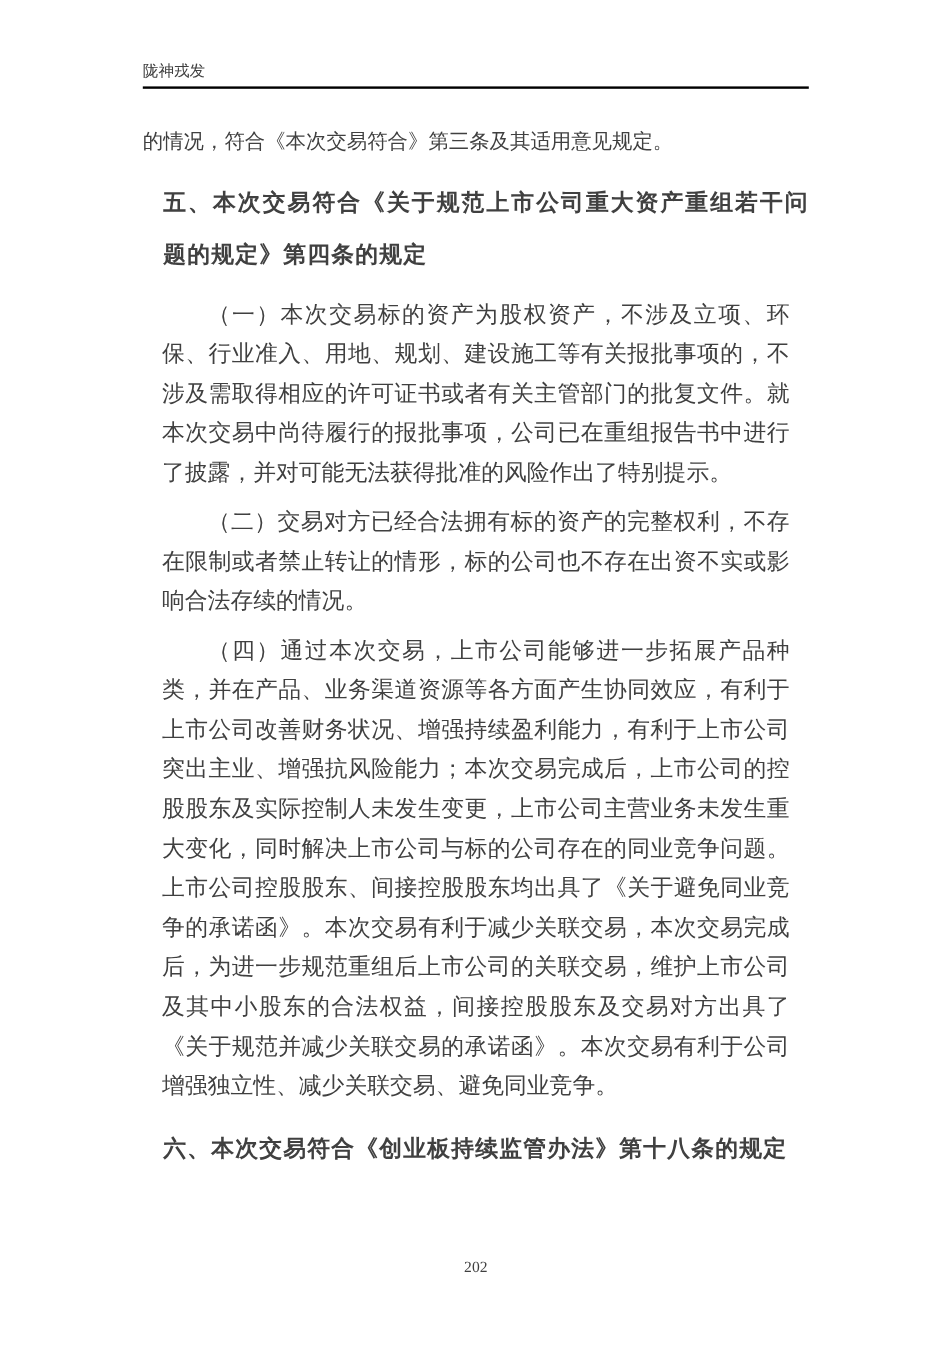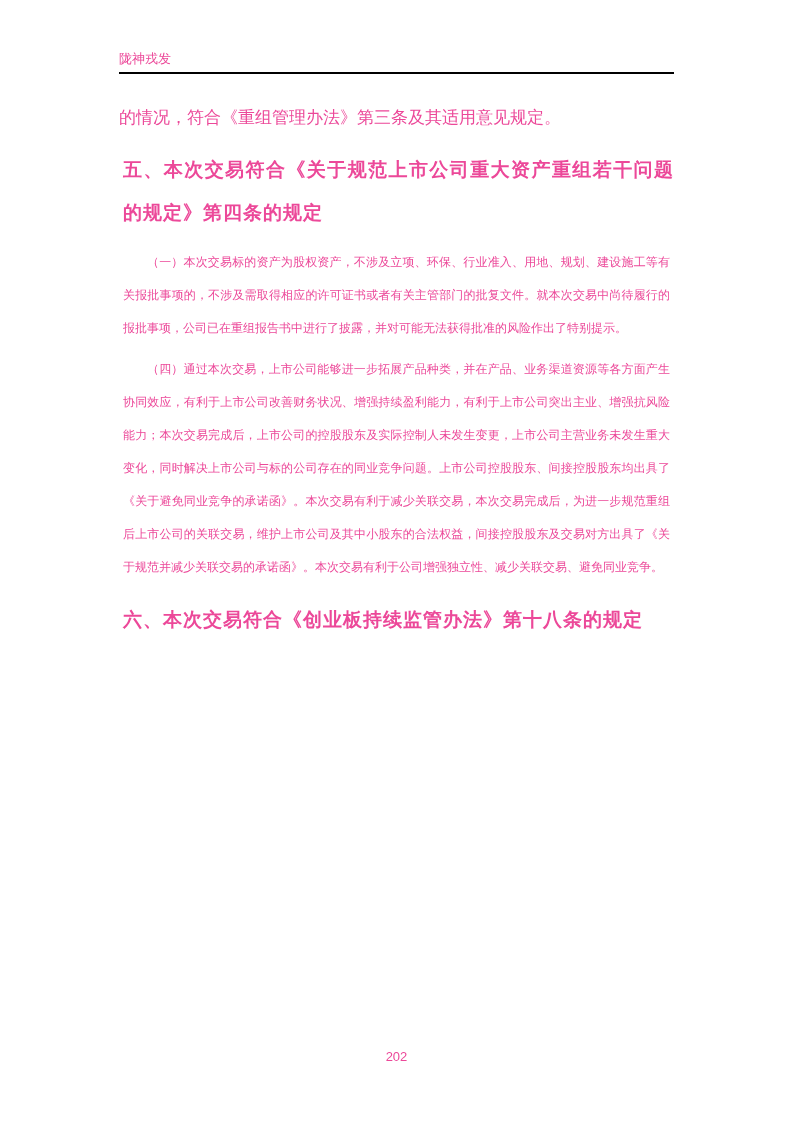--- a/index.html
+++ b/index.html
@@ -9,21 +9,21 @@
   }
   .page {
     position: relative;
     width: 793px;
     height: 1122px;
     margin: 0 auto;
     background: #ffffff;
     box-sizing: border-box;
     padding: 50px 119px 0 119px;
     font-family: "Liberation Serif", "DejaVu Serif", serif;
-    color: #ec4899;
+    color: #404040;
     overflow: hidden;
   }
   .doc-header {
     display: flex;
     justify-content: space-between;
     align-items: flex-end;
     font-size: 13px;
     line-height: 17px;
     padding-bottom: 5px;
     border-bottom: 2px solid #000000;
@@ -35,55 +35,56 @@
     font-size: 17px;
     line-height: 33px;
     text-align: justify;
   }
   .section-heading {
     font-family: "Liberation Sans", "DejaVu Sans", sans-serif;
     font-weight: 700;
     font-size: 19px;
     line-height: 43px;
     text-align: justify;
-    margin: 14px 0 12px 4px;
+    margin: 14px 0 12px 17px;
     letter-spacing: 1px;
   }
   .body-para {
-    font-size: 12px;
+    font-size: 19px;
     line-height: 33px;
     text-align: justify;
     text-indent: 2em;
-    margin: 8px 4px;
+    margin: 8px 16px;
   }
   .page-footer {
     position: absolute;
     left: 0;
     bottom: 58px;
     width: 100%;
     text-align: center;
     font-size: 13px;
-    font-family: Liberation Sans, sans-serif;
+    font-family: Liberation Serif, serif;
   }
 </style>
 </head>
 <body>
 
 <div class="page">
 
   <div class="doc-header">
     <span class="left">陇神戎发</span>
   </div>
 
-  <div class="intro-para">的情况，符合《重组管理办法》第三条及其适用意见规定。</div>
+  <div class="intro-para">的情况，符合《本次交易符合》第三条及其适用意见规定。</div>
 
   <div class="section-heading">五、本次交易符合《关于规范上市公司重大资产重组若干问题的规定》第四条的规定</div>
 
   <div class="body-para">（一）本次交易标的资产为股权资产，不涉及立项、环保、行业准入、用地、规划、建设施工等有关报批事项的，不涉及需取得相应的许可证书或者有关主管部门的批复文件。就本次交易中尚待履行的报批事项，公司已在重组报告书中进行了披露，并对可能无法获得批准的风险作出了特别提示。</div>
 
+  <div class="body-para">（二）交易对方已经合法拥有标的资产的完整权利，不存在限制或者禁止转让的情形，标的公司也不存在出资不实或影响合法存续的情况。</div>
 
 
   <div class="body-para">（四）通过本次交易，上市公司能够进一步拓展产品种类，并在产品、业务渠道资源等各方面产生协同效应，有利于上市公司改善财务状况、增强持续盈利能力，有利于上市公司突出主业、增强抗风险能力；本次交易完成后，上市公司的控股股东及实际控制人未发生变更，上市公司主营业务未发生重大变化，同时解决上市公司与标的公司存在的同业竞争问题。上市公司控股股东、间接控股股东均出具了《关于避免同业竞争的承诺函》。本次交易有利于减少关联交易，本次交易完成后，为进一步规范重组后上市公司的关联交易，维护上市公司及其中小股东的合法权益，间接控股股东及交易对方出具了《关于规范并减少关联交易的承诺函》。本次交易有利于公司增强独立性、减少关联交易、避免同业竞争。</div>
 
 
   <div class="section-heading">六、本次交易符合《创业板持续监管办法》第十八条的规定</div>
 
   <div class="page-footer">202</div>
 
 </div>

